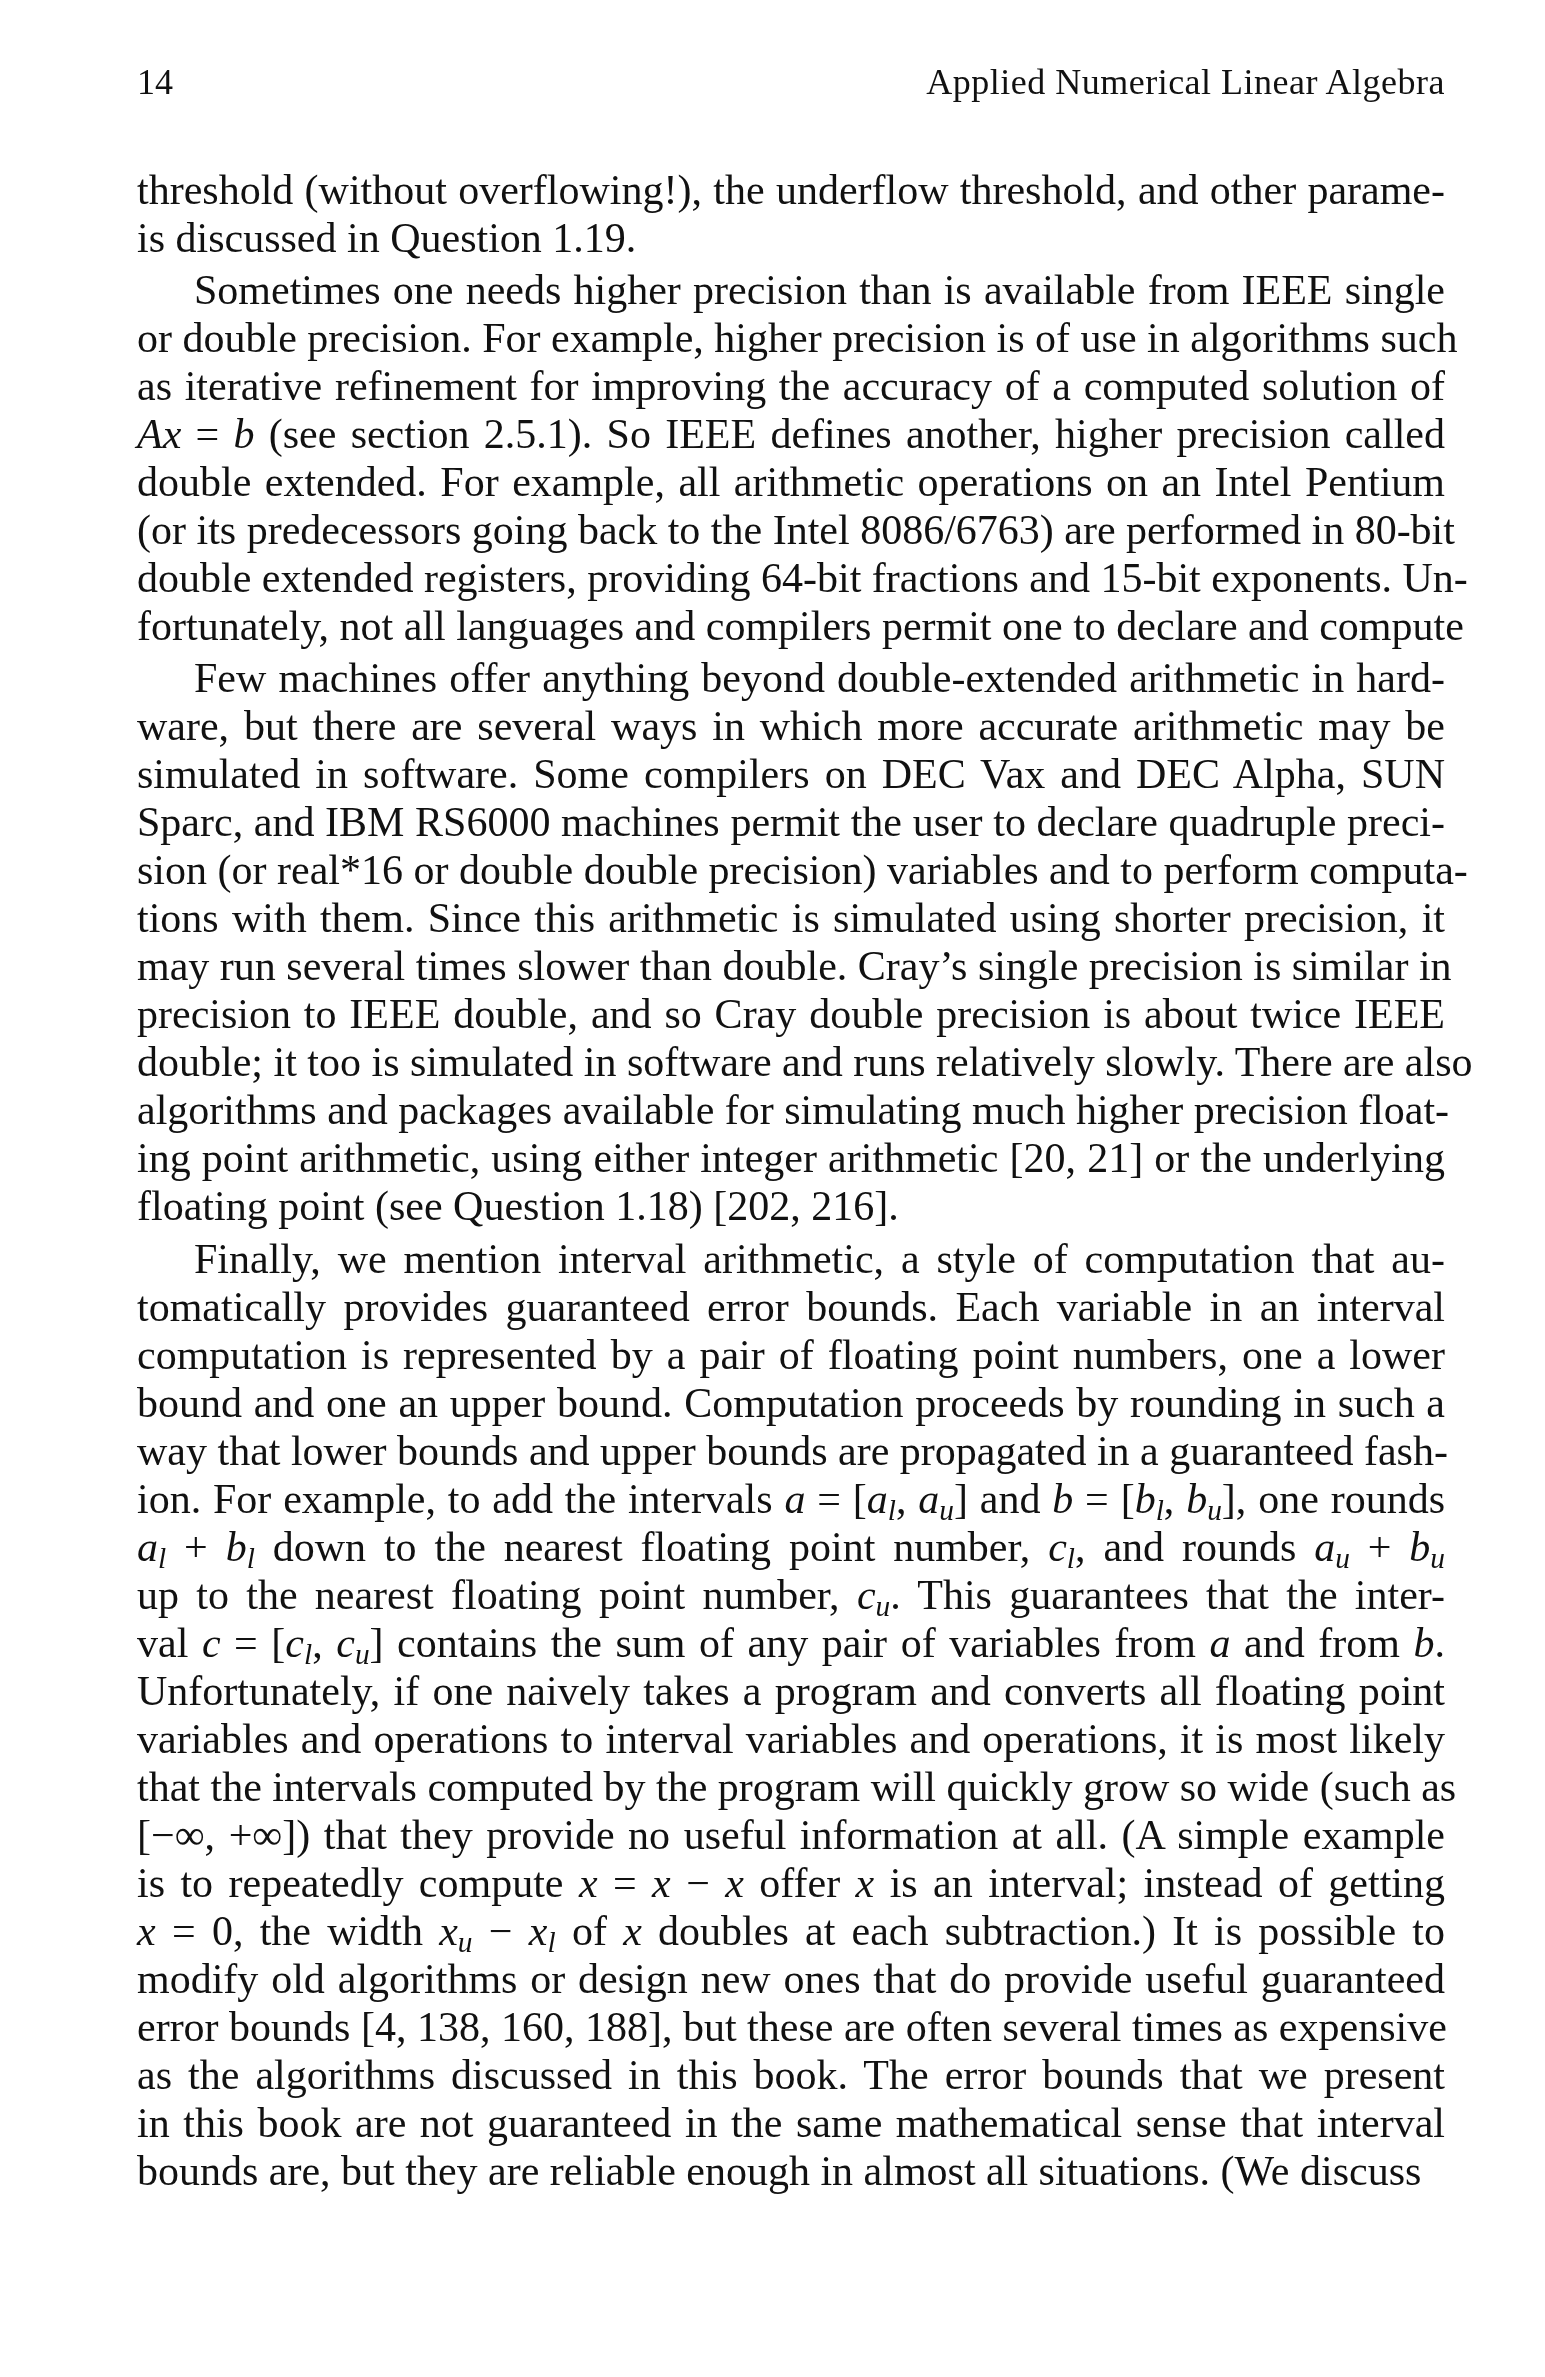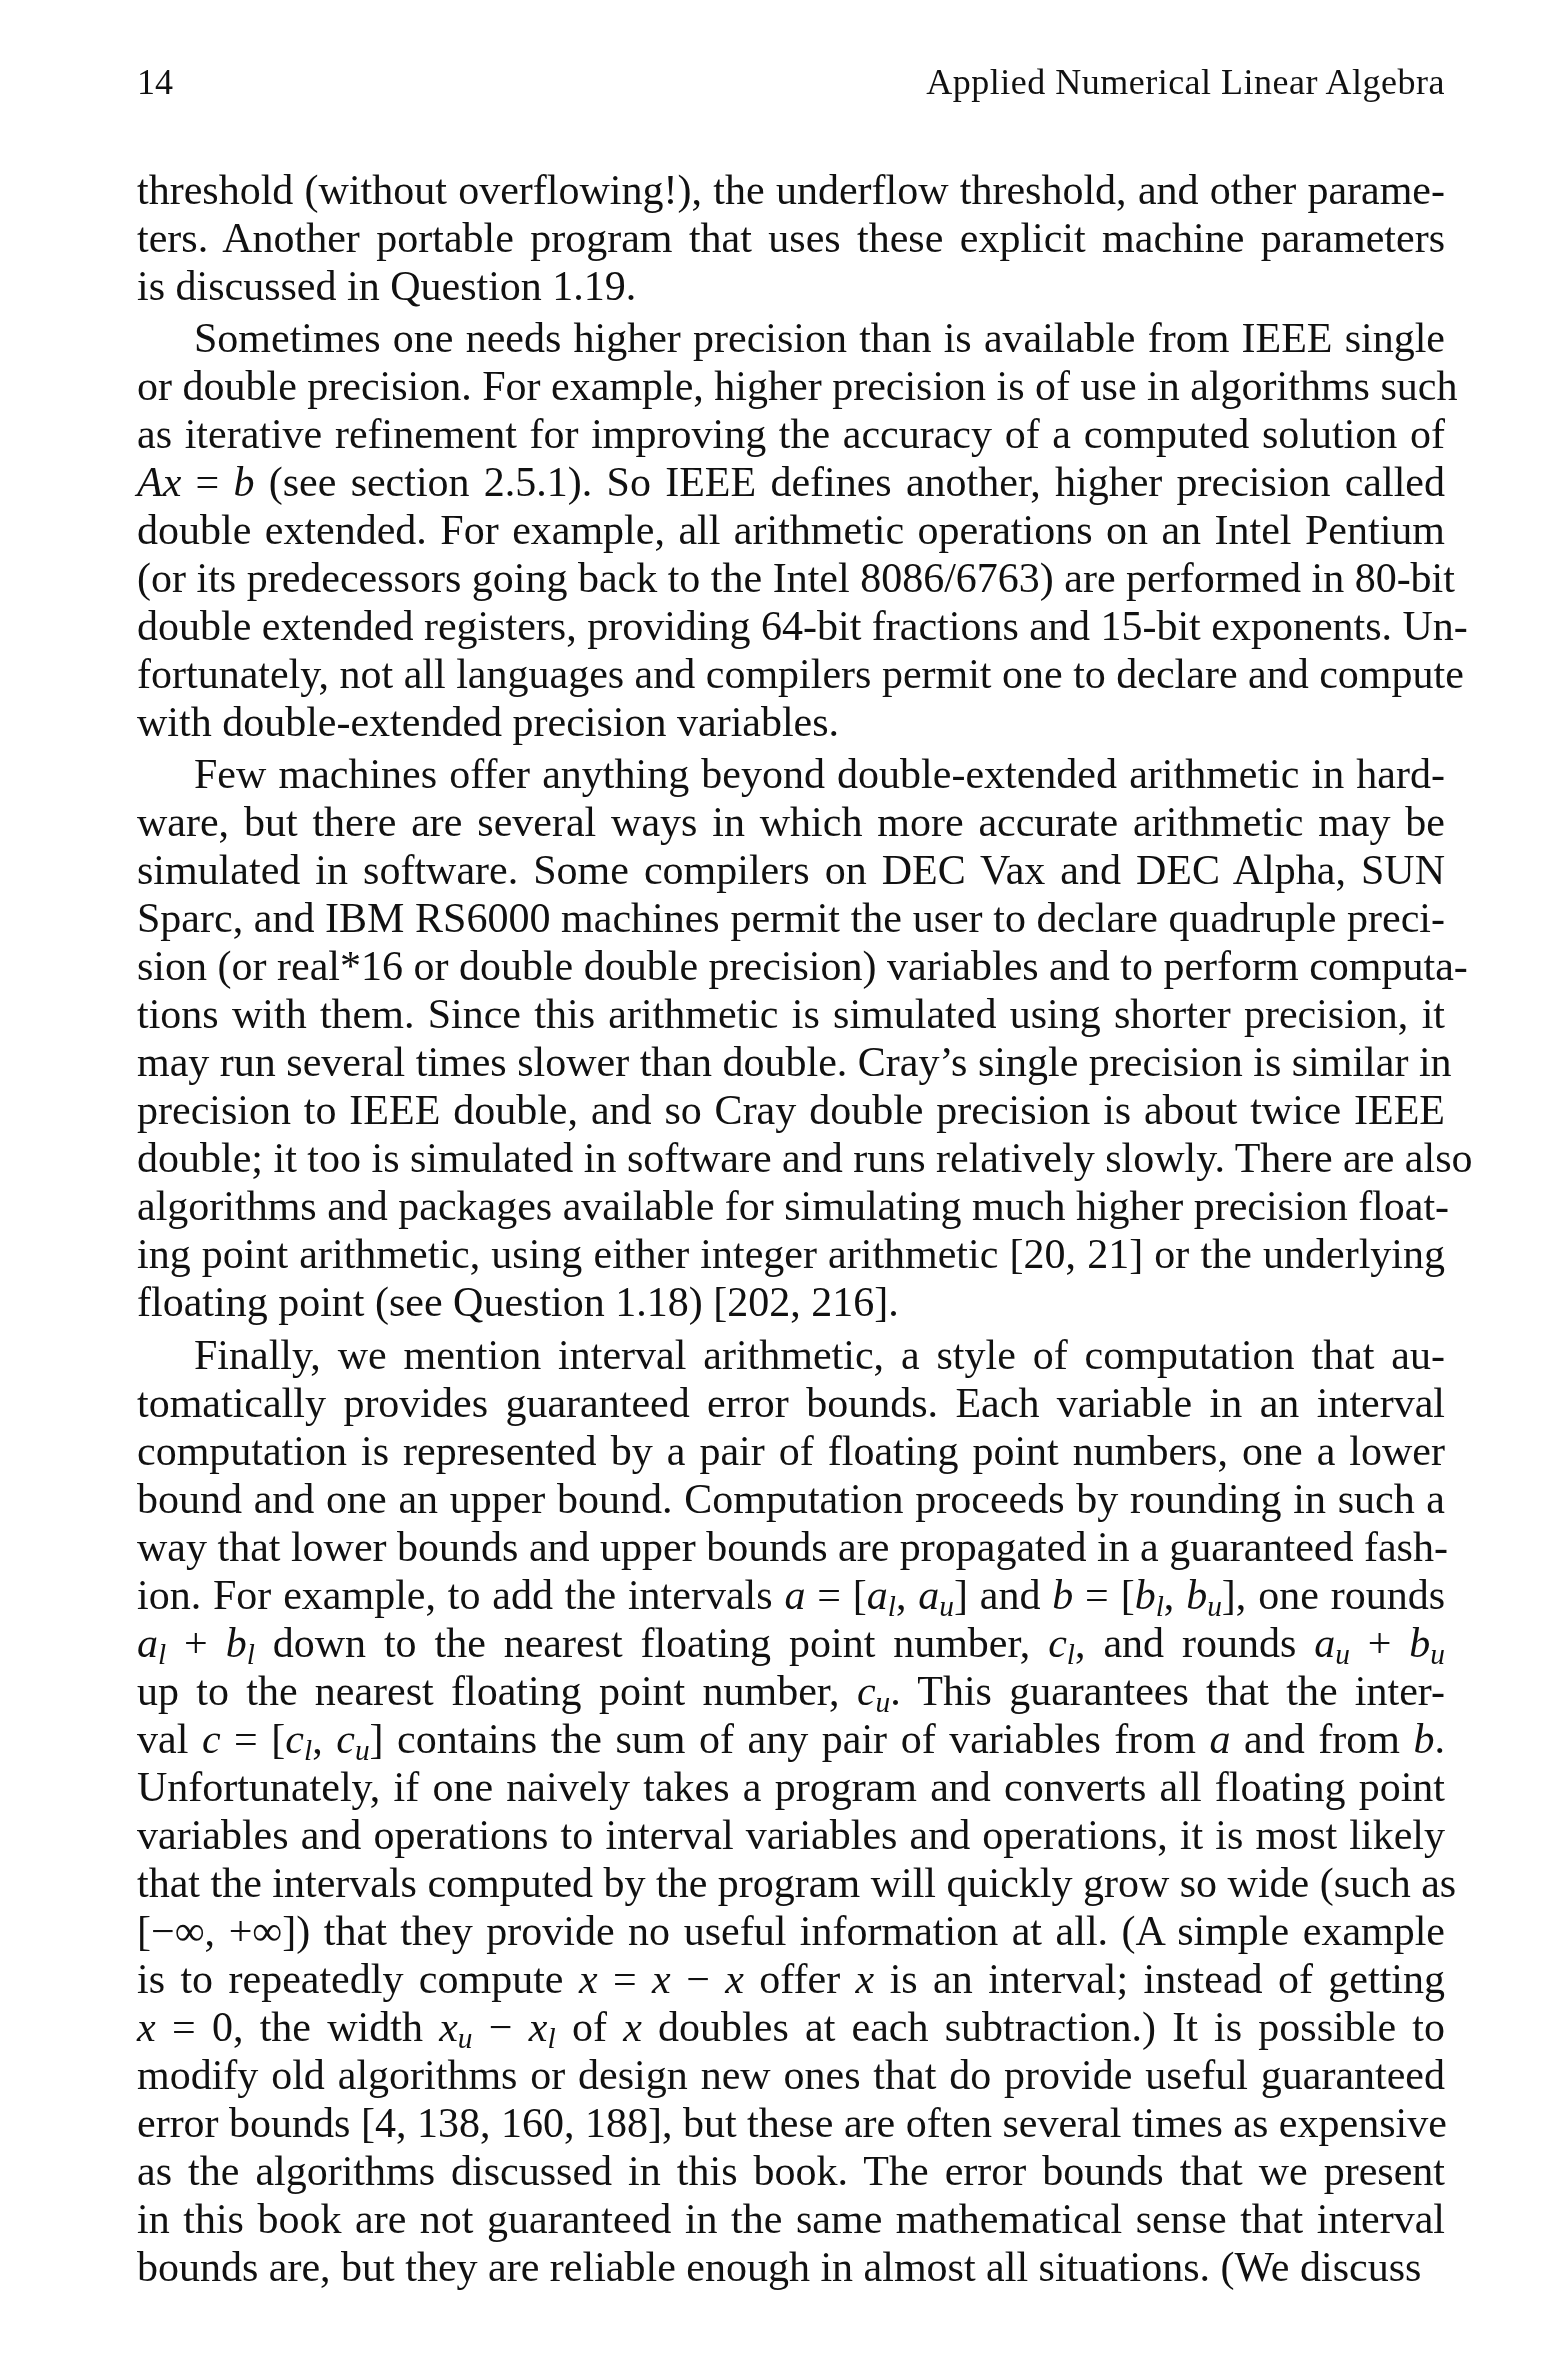--- a/index.html
+++ b/index.html
@@ -62,33 +62,31 @@
 
 <div class="page">
   <div class="running-head">
     <span class="pagenum">14</span>
     <span class="title">Applied Numerical Linear Algebra</span>
   </div>
 
   <div class="body-text" id="body-text">
       <div class="para">
         <span class="line"><span>threshold (without overflowing!), the underflow threshold, and other parame-</span></span>
-        <span class="line"><span>ters. Another portable program that uses these explicit machine parameters</span></span>
         <span class="line last"><span>is discussed in Question 1.19.</span></span>
       </div>
       <div class="para">
         <span class="line indent"><span>Sometimes one needs higher precision than is available from IEEE single</span></span>
         <span class="line"><span>or double precision. For example, higher precision is of use in algorithms such</span></span>
         <span class="line"><span>as iterative refinement for improving the accuracy of a computed solution of</span></span>
         <span class="line"><span class="m">Ax</span><span> = </span><span class="m">b</span><span> (see section 2.5.1). So IEEE defines another, higher precision called</span></span>
         <span class="line"><span class="it">double extended.</span><span> For example, </span><span class="it">all</span><span> arithmetic operations on an Intel Pentium</span></span>
         <span class="line"><span>(or its predecessors going back to the Intel 8086/6763) are performed in 80-bit</span></span>
         <span class="line"><span>double extended registers, providing 64-bit fractions and 15-bit exponents. Un-</span></span>
         <span class="line"><span>fortunately, not all languages and compilers permit one to declare and compute</span></span>
-        <span class="line last"><span>with double-extended precision variables.</span></span>
       </div>
       <div class="para">
         <span class="line indent"><span>Few machines offer anything beyond double-extended arithmetic in hard-</span></span>
         <span class="line"><span>ware, but there are several ways in which more accurate arithmetic may be</span></span>
         <span class="line"><span>simulated in software. Some compilers on DEC Vax and DEC Alpha, SUN</span></span>
         <span class="line"><span>Sparc, and IBM RS6000 machines permit the user to declare </span><span class="it">quadruple preci-</span></span>
         <span class="line"><span class="it">sion</span><span> (or </span><span class="it">real*</span><span>16 or </span><span class="it">double double precision</span><span>) variables and to perform computa-</span></span>
         <span class="line"><span>tions with them. Since this arithmetic is simulated using shorter precision, it</span></span>
         <span class="line"><span>may run several times slower than double. Cray’s single precision is similar in</span></span>
         <span class="line"><span>precision to IEEE double, and so Cray double precision is about twice IEEE</span></span>

